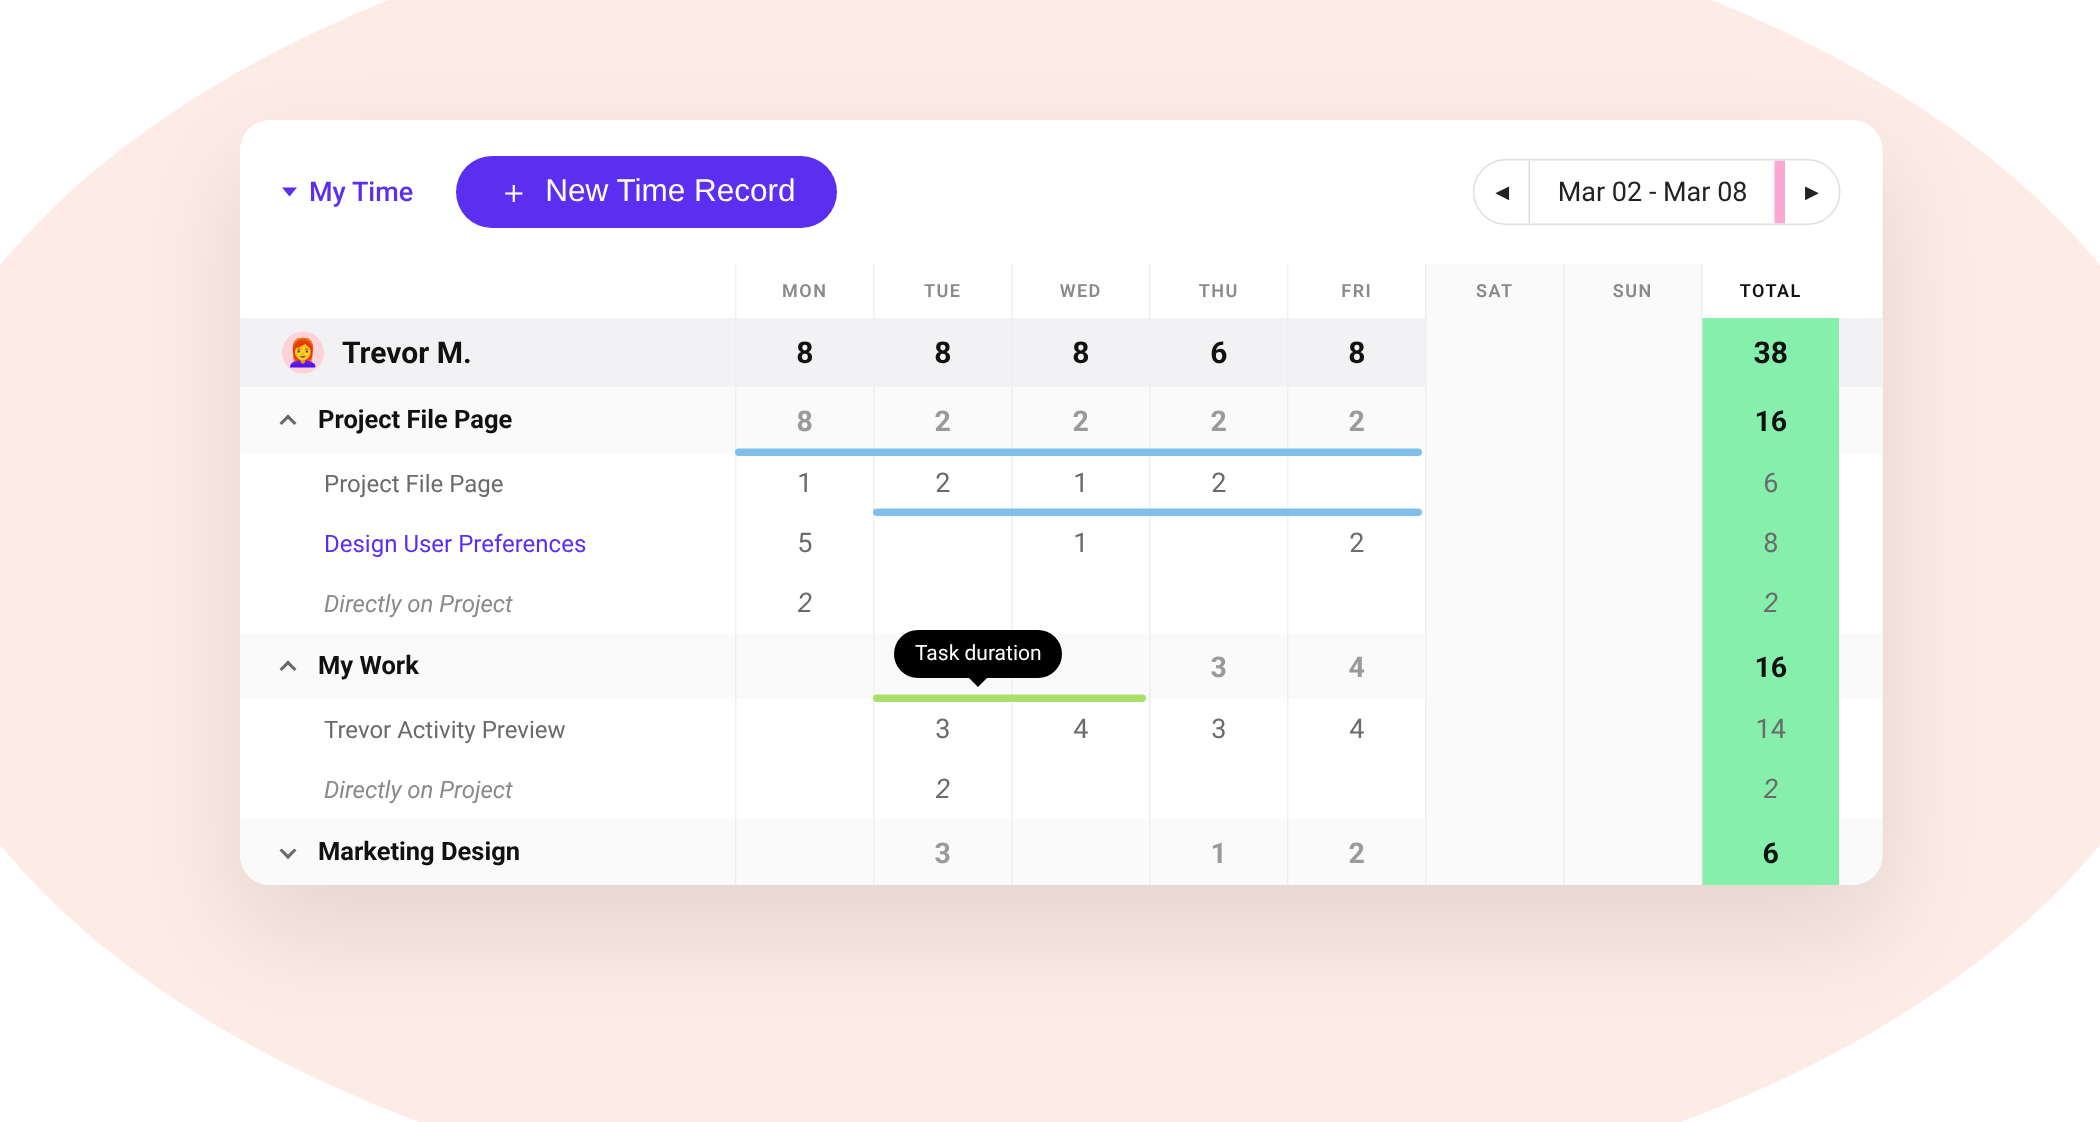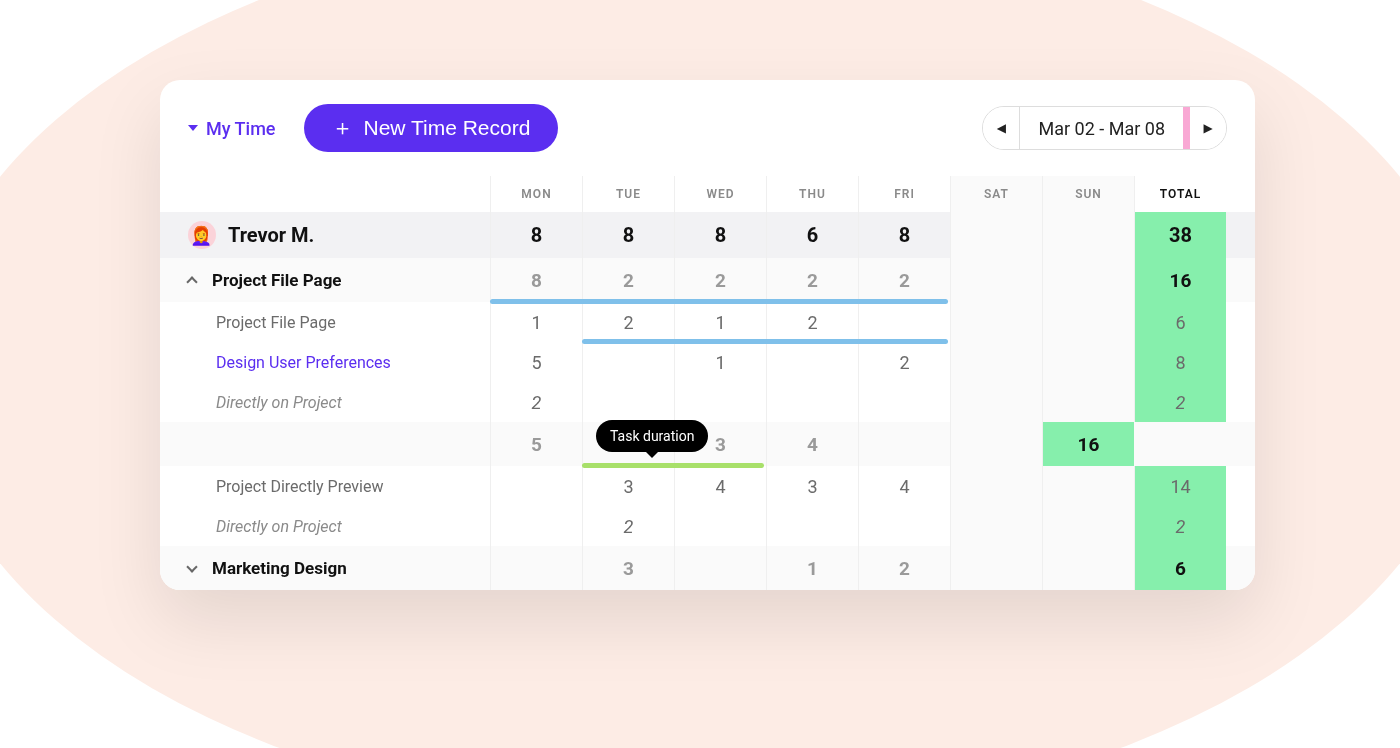--- a/index.html
+++ b/index.html
@@ -289,33 +289,37 @@
         <div class="cell">2</div>
         <div class="cell"></div>
         <div class="cell"></div>
         <div class="cell"></div>
         <div class="cell"></div>
         <div class="cell weekend"></div>
         <div class="cell weekend"></div>
         <div class="cell total-col">2</div>
       </div>
       <div class="grid-row group-row">
+        <div class="cell">
+          <span class="chev up"></span>
+          <span>My Work</span>
+        </div>
         <div class="cell"></div>
         <div class="cell">5</div>
         <div class="cell"></div>
         <div class="cell">3</div>
         <div class="cell">4</div>
         <div class="cell weekend"></div>
         <div class="cell weekend"></div>
         <div class="cell total-col">16</div>
         <div class="bar" style="background: rgb(168, 224, 106); left: 422px; width: 182px; bottom: -2px;"></div>
         <div class="tooltip" style="left: 436px; top: -2px;">Task duration</div>
       </div>
       <div class="grid-row task-row">
-        <div class="cell">Project Directly Preview</div>
+        <div class="cell">Trevor Activity Preview</div>
         <div class="cell"></div>
         <div class="cell">3</div>
         <div class="cell">4</div>
         <div class="cell">3</div>
         <div class="cell">4</div>
         <div class="cell weekend"></div>
         <div class="cell weekend"></div>
         <div class="cell total-col">14</div>
       </div>
       <div class="grid-row task-row italic">

